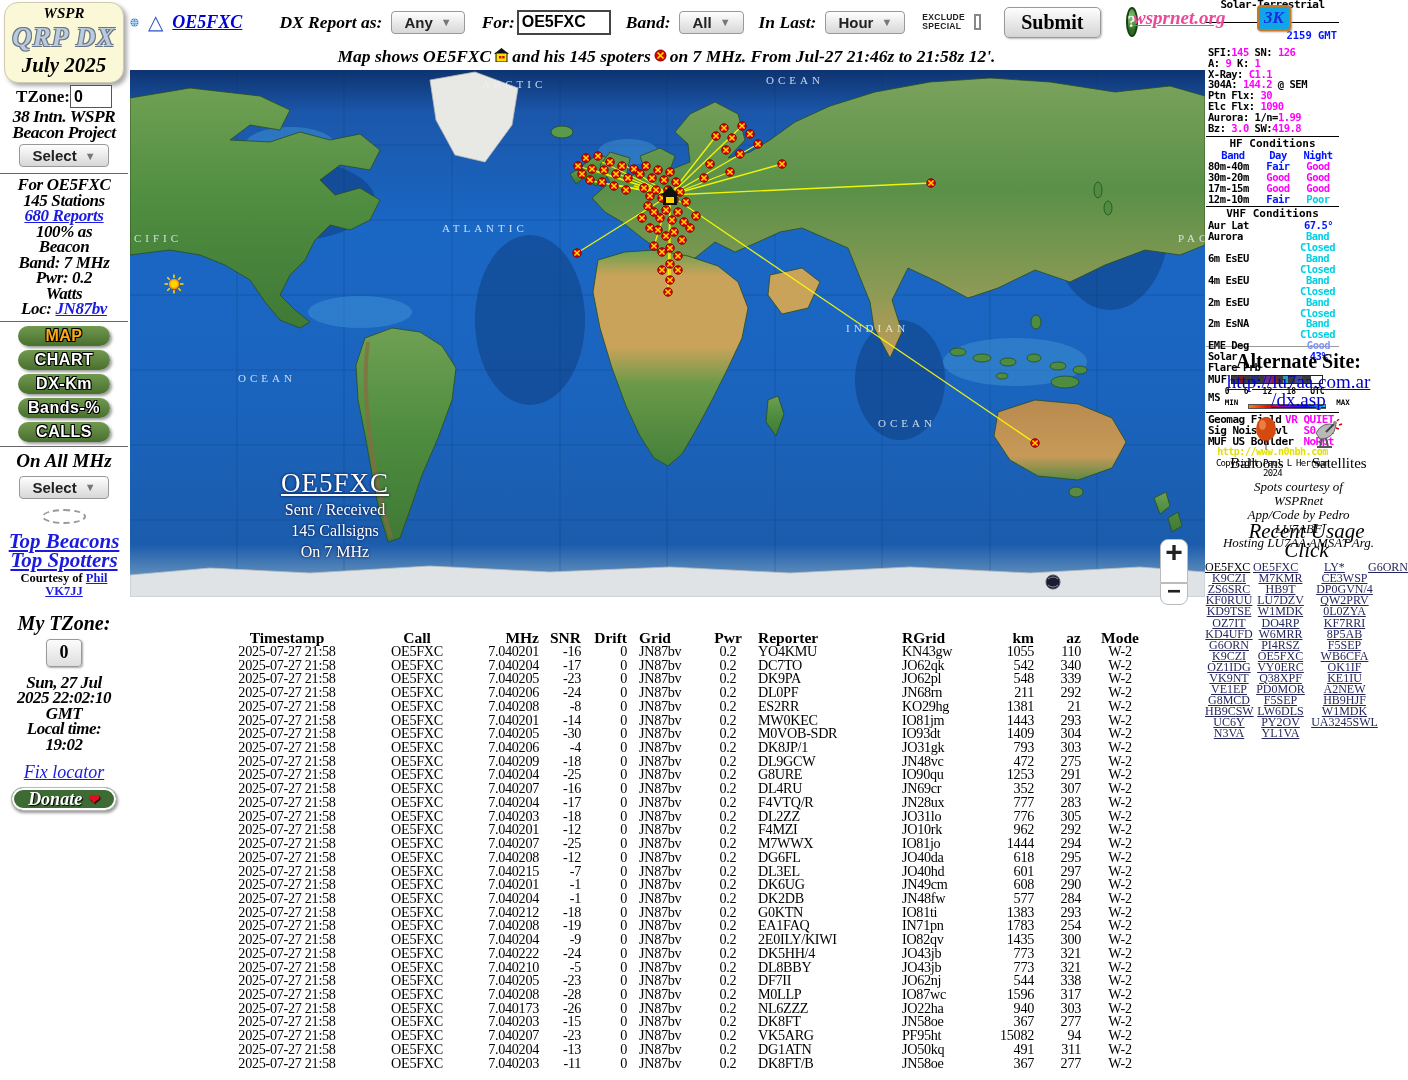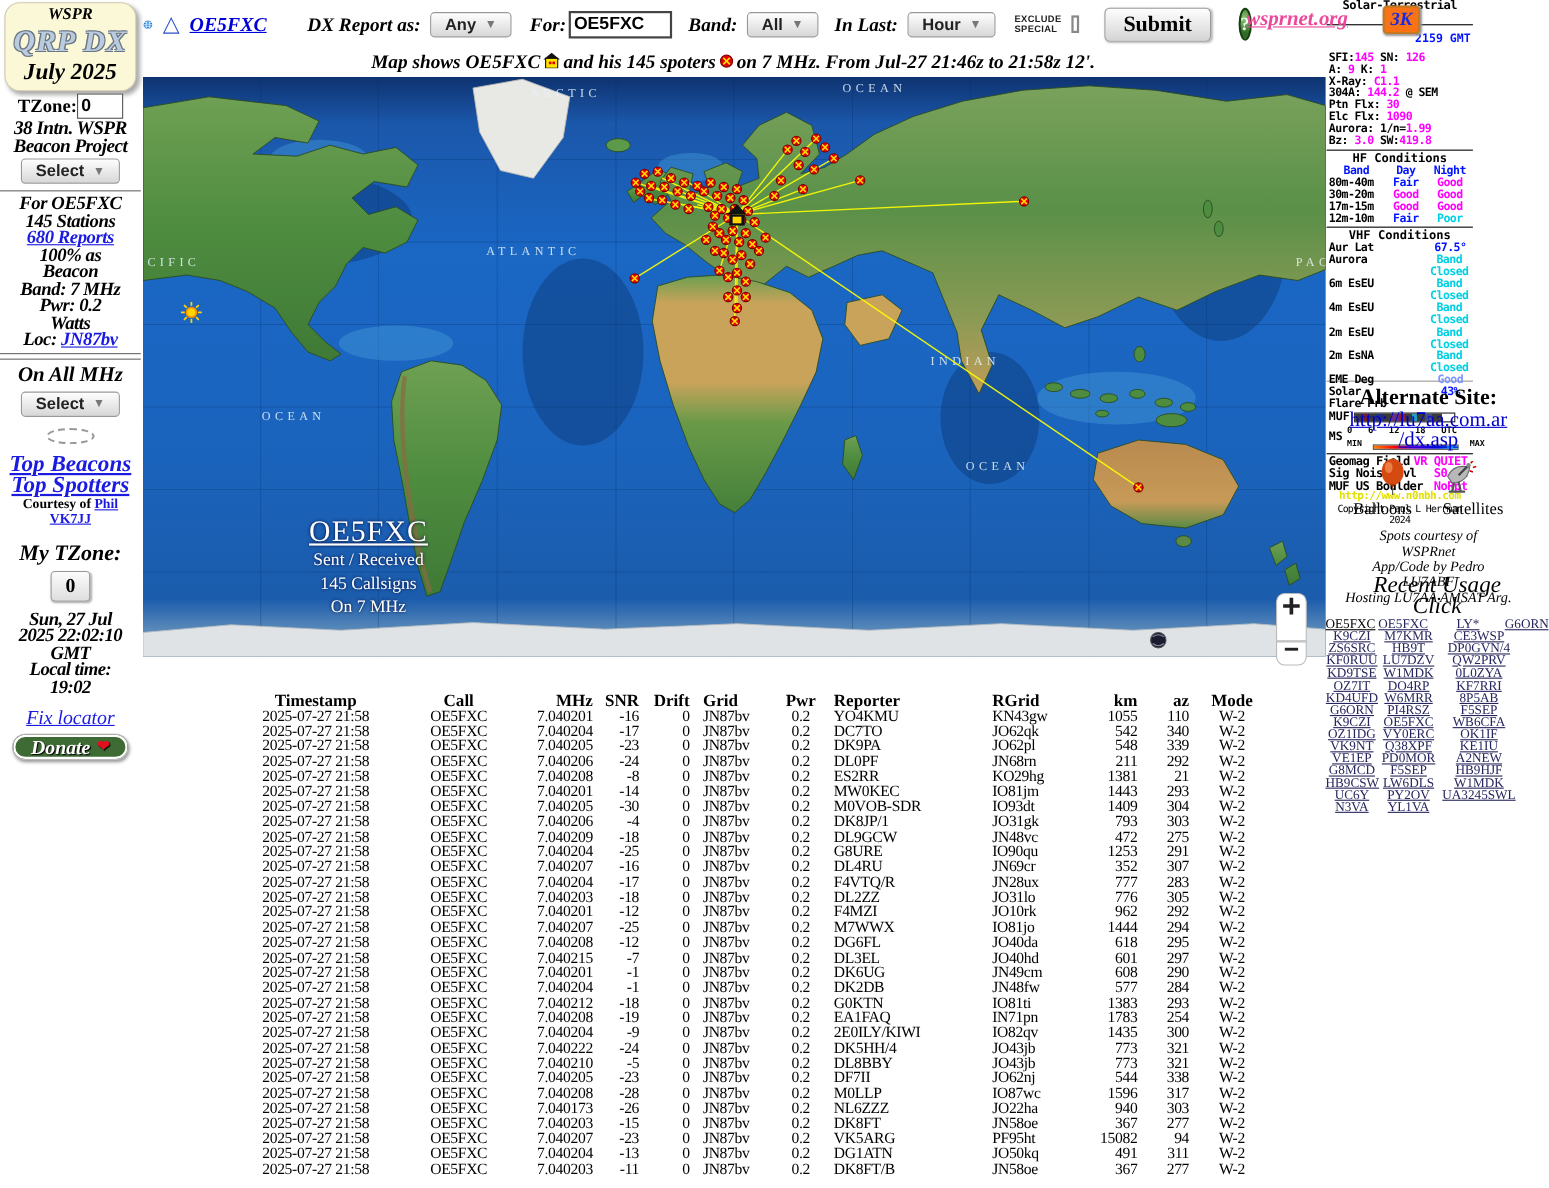--- a/index.html
+++ b/index.html
@@ -54,21 +54,21 @@
   .input-box { height:25px; border:2px solid #444; font:bold 16px "Liberation Sans", sans-serif; padding:0 3px; width:94px; background:#fff;}
   .excl { font:bold 8.5px "Liberation Sans", sans-serif; line-height:9px; letter-spacing:0.3px; color:#222; text-align:left;}
   .chk { width:16px; height:16px; border:2px solid #888; background:#fff; display:inline-block; cursor:pointer;}
   .submit { background:linear-gradient(#fefefe,#d4d4d4); border:1px solid #999; border-radius:5px;
             font:bold 20px "Liberation Serif", serif; padding:3px 16px; cursor:pointer; box-shadow:1px 1px 2px #bbb;}
   .qmark { width:30px; height:30px; border-radius:50%; background:radial-gradient(circle at 35% 30%, #8cc878, #2f6b25 70%);
            border:2px solid #15400f; color:#eaffea; font:bold 17px "Liberation Serif", serif;
            display:flex; align-items:center; justify-content:center; cursor:pointer;}
   #wsprnet-link { position:absolute; left:1133px; top:7px; font:bold italic 19px "Liberation Serif", serif;
                   color:#ec4899; text-decoration:underline; z-index:6;}
-  #k3-btn { position:absolute; left:1257px; top:5px; width:34px; height:26px; background:#f97316; border:2px solid #c87820;
+  #k3-btn { position:absolute; left:1257px; top:5px; width:34px; height:26px; background:#0ea5e9; border:2px solid #c87820;
             border-radius:4px; font:bold italic 17px "Liberation Serif", serif; color:#1a2ae0;
             display:flex; align-items:center; justify-content:center; z-index:6; cursor:pointer; box-shadow:1px 1px 2px #999;}
 
   
   #map-title { position:absolute; left:128px; top:46px; width:1077px; text-align:center;
                font:bold italic 17.5px "Liberation Serif", serif; white-space:nowrap;}
   #map-title .seg { margin:0 3px; }
 
   
   #map { position:absolute; left:130px; top:70px; width:1075px; height:527px; background:#14509e; }
@@ -165,20 +165,27 @@
         <div class="stat-line">100% as</div>
         <div class="stat-line">Beacon</div>
         <div class="stat-line">Band: 7 MHz</div>
         <div class="stat-line">Pwr: 0.2</div>
         <div class="stat-line">Watts</div>
       </div>
     <div class="stat-line">
       <span>Loc: </span><a class="blue">JN87bv</a>
     </div>
     <div class="hr"></div>
+    <div id="pill-stack">
+        <div class="pill active">MAP</div>
+        <div class="pill">CHART</div>
+        <div class="pill">DX-Km</div>
+        <div class="pill">Bands-%</div>
+        <div class="pill">CALLS</div>
+      </div>
     <div class="hr"></div>
     <div class="onall">On All MHz</div>
     <div class="gbtn">
       <span>Select</span>
       <span class="arr">▼</span>
     </div>
     <div class="spinner"></div>
     <a class="toplink">Top Beacons</a>
     <a class="toplink">Top Spotters</a>
     <div class="courtesy">

